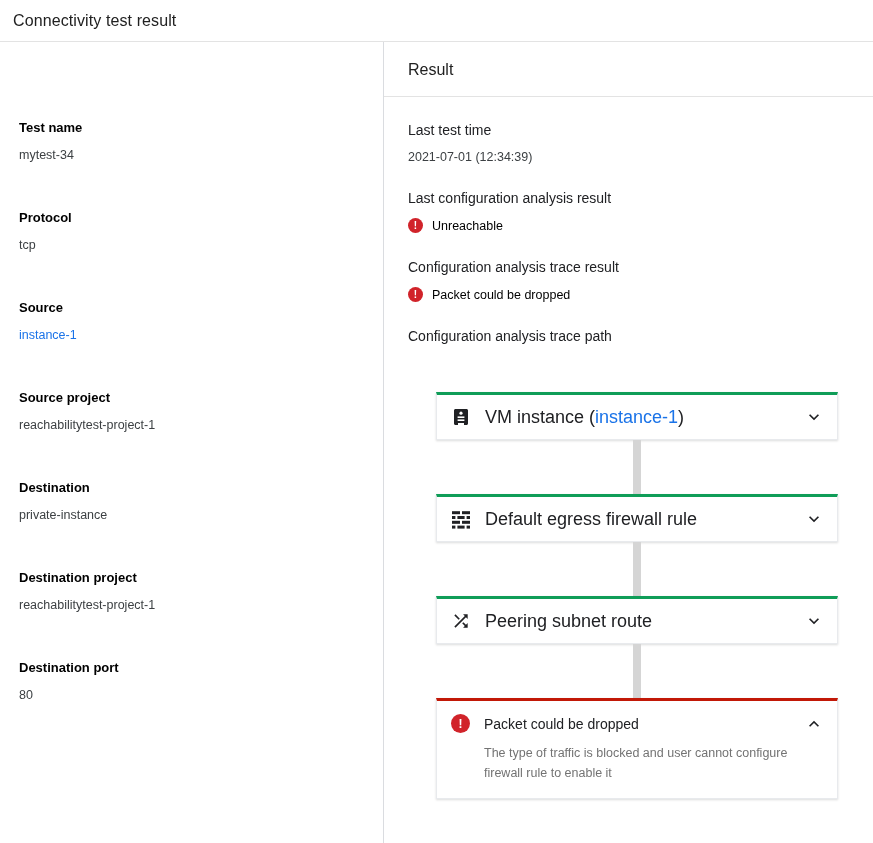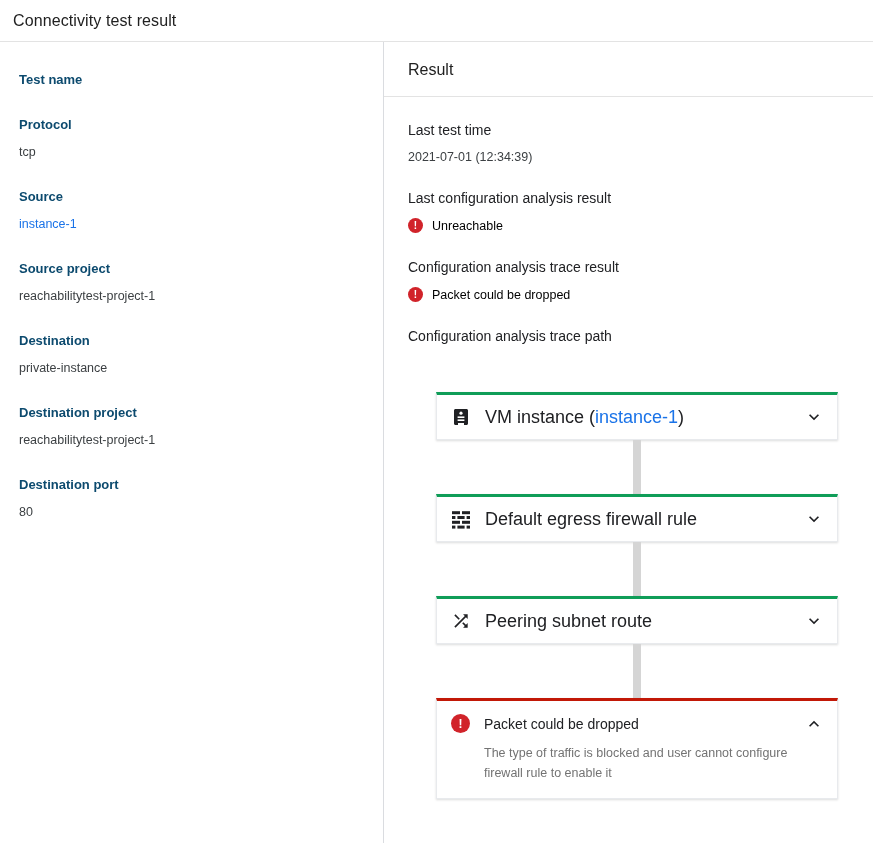--- a/index.html
+++ b/index.html
@@ -12,21 +12,21 @@
   .page-title { font-size:16px; font-weight:400; color:#212121; letter-spacing:.1px; }
 
   
   .content { display:flex; height:801px; }
   .left-panel { width:384px; flex:0 0 384px; border-right:1px solid #dadce0;
     padding:30px 20px 20px 19px; }
   .right-panel { flex:1; display:flex; flex-direction:column; }
 
   
   .field { margin-bottom:30px; }
-  .field-label { font-size:13px; font-weight:700; color:#0c4a6e; margin-bottom:13px; }
+  .field-label { font-size:13px; font-weight:700; color:#000000; margin-bottom:13px;margin-top:48px; }
   .field-value { font-size:12.5px; color:#3c4043; }
   .field-value a, .inline-link { color:#1a73e8; cursor:pointer; }
 
   
   .result-header { padding:19px 16px 17px 24px; border-bottom:1px solid #e3e3e3; }
   .result-title { font-size:16px; font-weight:400; color:#212121; }
   .result-body { padding:25px 24px 24px 24px; }
   .r-group { margin-bottom:26px; }
   .r-label { font-size:14px; font-weight:400; color:#202124; margin-bottom:12px; }
   .r-value { font-size:12.5px; color:#3c4043; }
@@ -65,20 +65,21 @@
 <div class="page-header">
   <div class="page-title">Connectivity test result</div>
 </div>
 
 <div class="content">
 
   <aside class="left-panel">
 
     <div class="field">
       <div class="field-label">Test name</div>
+      <div class="field-value">mytest-34</div>
     </div>
 
     <div class="field">
       <div class="field-label">Protocol</div>
       <div class="field-value">tcp</div>
     </div>
 
     <div class="field">
       <div class="field-label">Source</div>
       <div class="field-value">

